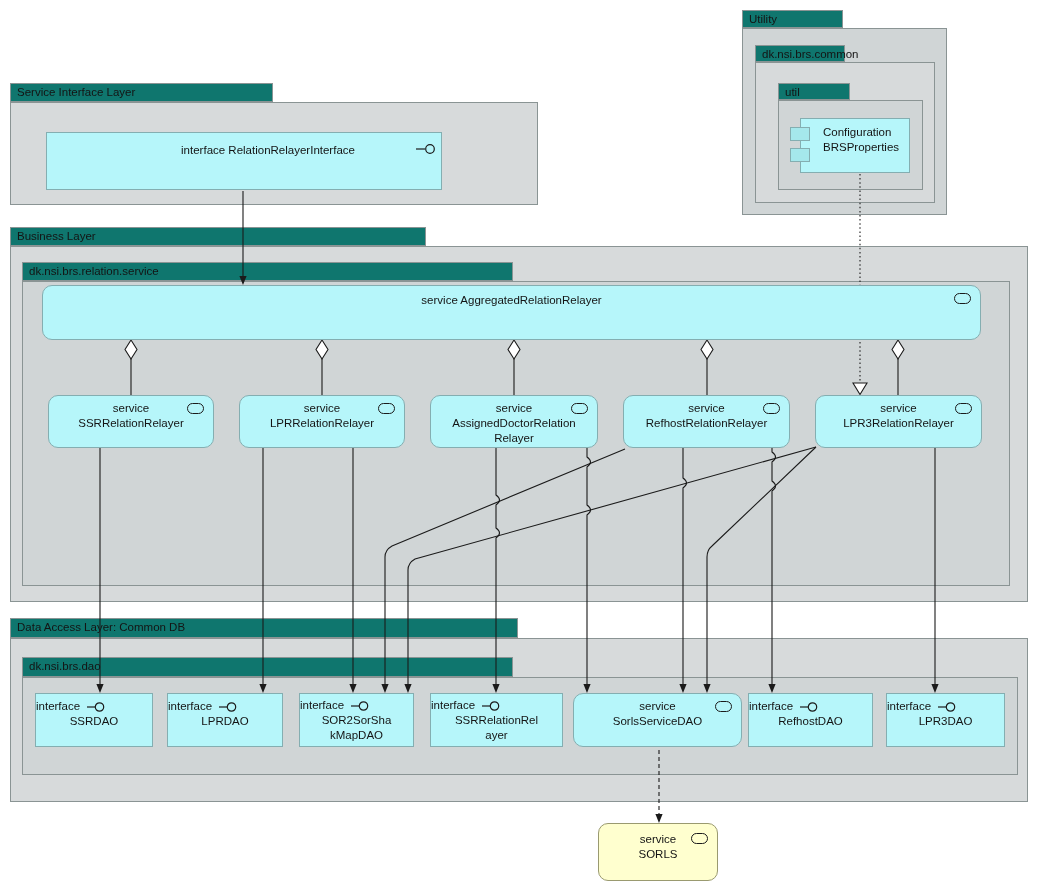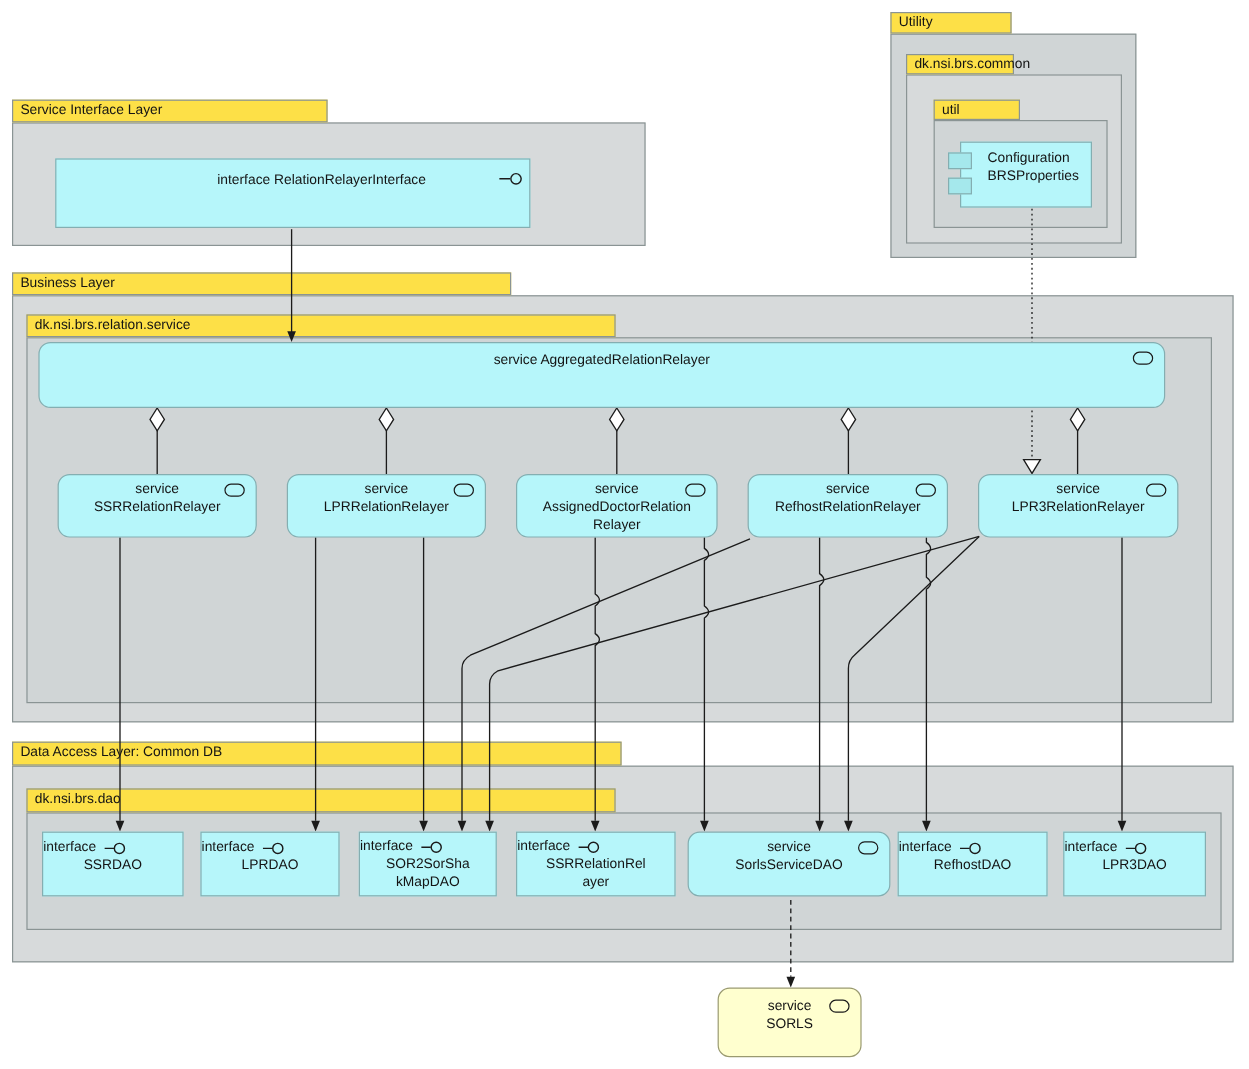--- a/index.html
+++ b/index.html
@@ -1,18 +1,18 @@
 <!DOCTYPE html>
 <html><head>
 <meta charset="utf-8">
 <style>
   html,body{margin:0;padding:0;background:#fff;}
   #canvas{position:relative;width:1041px;height:891px;background:#fff;
           font-family:"Liberation Sans",sans-serif;font-size:11.5px;color:#141414;overflow:hidden;}
-  .tab{position:absolute;box-sizing:border-box;background:#fde047;border:1px solid #8a9494;
+  .tab{position:absolute;box-sizing:border-box;background:#0f766e;border:1px solid #8a9494;
        padding:2px 0 0 6px;white-space:nowrap;z-index:1;overflow:visible;}
   .pkg-body{position:absolute;box-sizing:border-box;background:#d7dadb;border:1px solid #8a9494;z-index:0;}
   .pkg-body.alt{background:#d0d5d6;}
   .node{position:absolute;box-sizing:border-box;background:#b6f6fa;border:1px solid #84aeb1;
         text-align:center;z-index:3;line-height:15px;}
   .rounded{border-radius:10px;}
   .node .pad{padding-top:5px;}
   .nname{overflow-wrap:anywhere;margin:0 auto;}
   .stadium{position:absolute;top:7px;right:9px;width:15px;height:9px;border:1.4px solid #1b1b1b;
            border-radius:5.5px;z-index:4;}
@@ -137,21 +137,21 @@
   </svg>
 
   <div class="node" style="left:46px;top:132px;width:396px;height:58px;">
     <div style="padding-top:10px;padding-left:48px;">interface RelationRelayerInterface</div>
     <svg class="lolli" style="position:absolute;right:5px;top:10px;" width="20" height="12" viewBox="0 0 20 12">
       <line x1="0" y1="6" x2="9" y2="6" stroke="#1b1b1b" stroke-width="1.2"></line>
       <circle cx="14" cy="6" r="4.3" fill="none" stroke="#1b1b1b" stroke-width="1.2"></circle>
     </svg>
   </div>
 
-  <div class="node rounded" style="left:32px;top:285px;width:939px;height:55px;">
+  <div class="node rounded" style="left:42px;top:285px;width:939px;height:55px;">
     <div style="padding-top:7px;">service AggregatedRelationRelayer</div>
     <span class="stadium"></span>
   </div>
 
   <div class="node rounded" style="left:48px;top:395px;width:166px;height:53px;">
     <div class="pad">
         <div>service</div>
     <div class="nname">SSRRelationRelayer</div>
       </div>
     <span class="stadium"></span>

